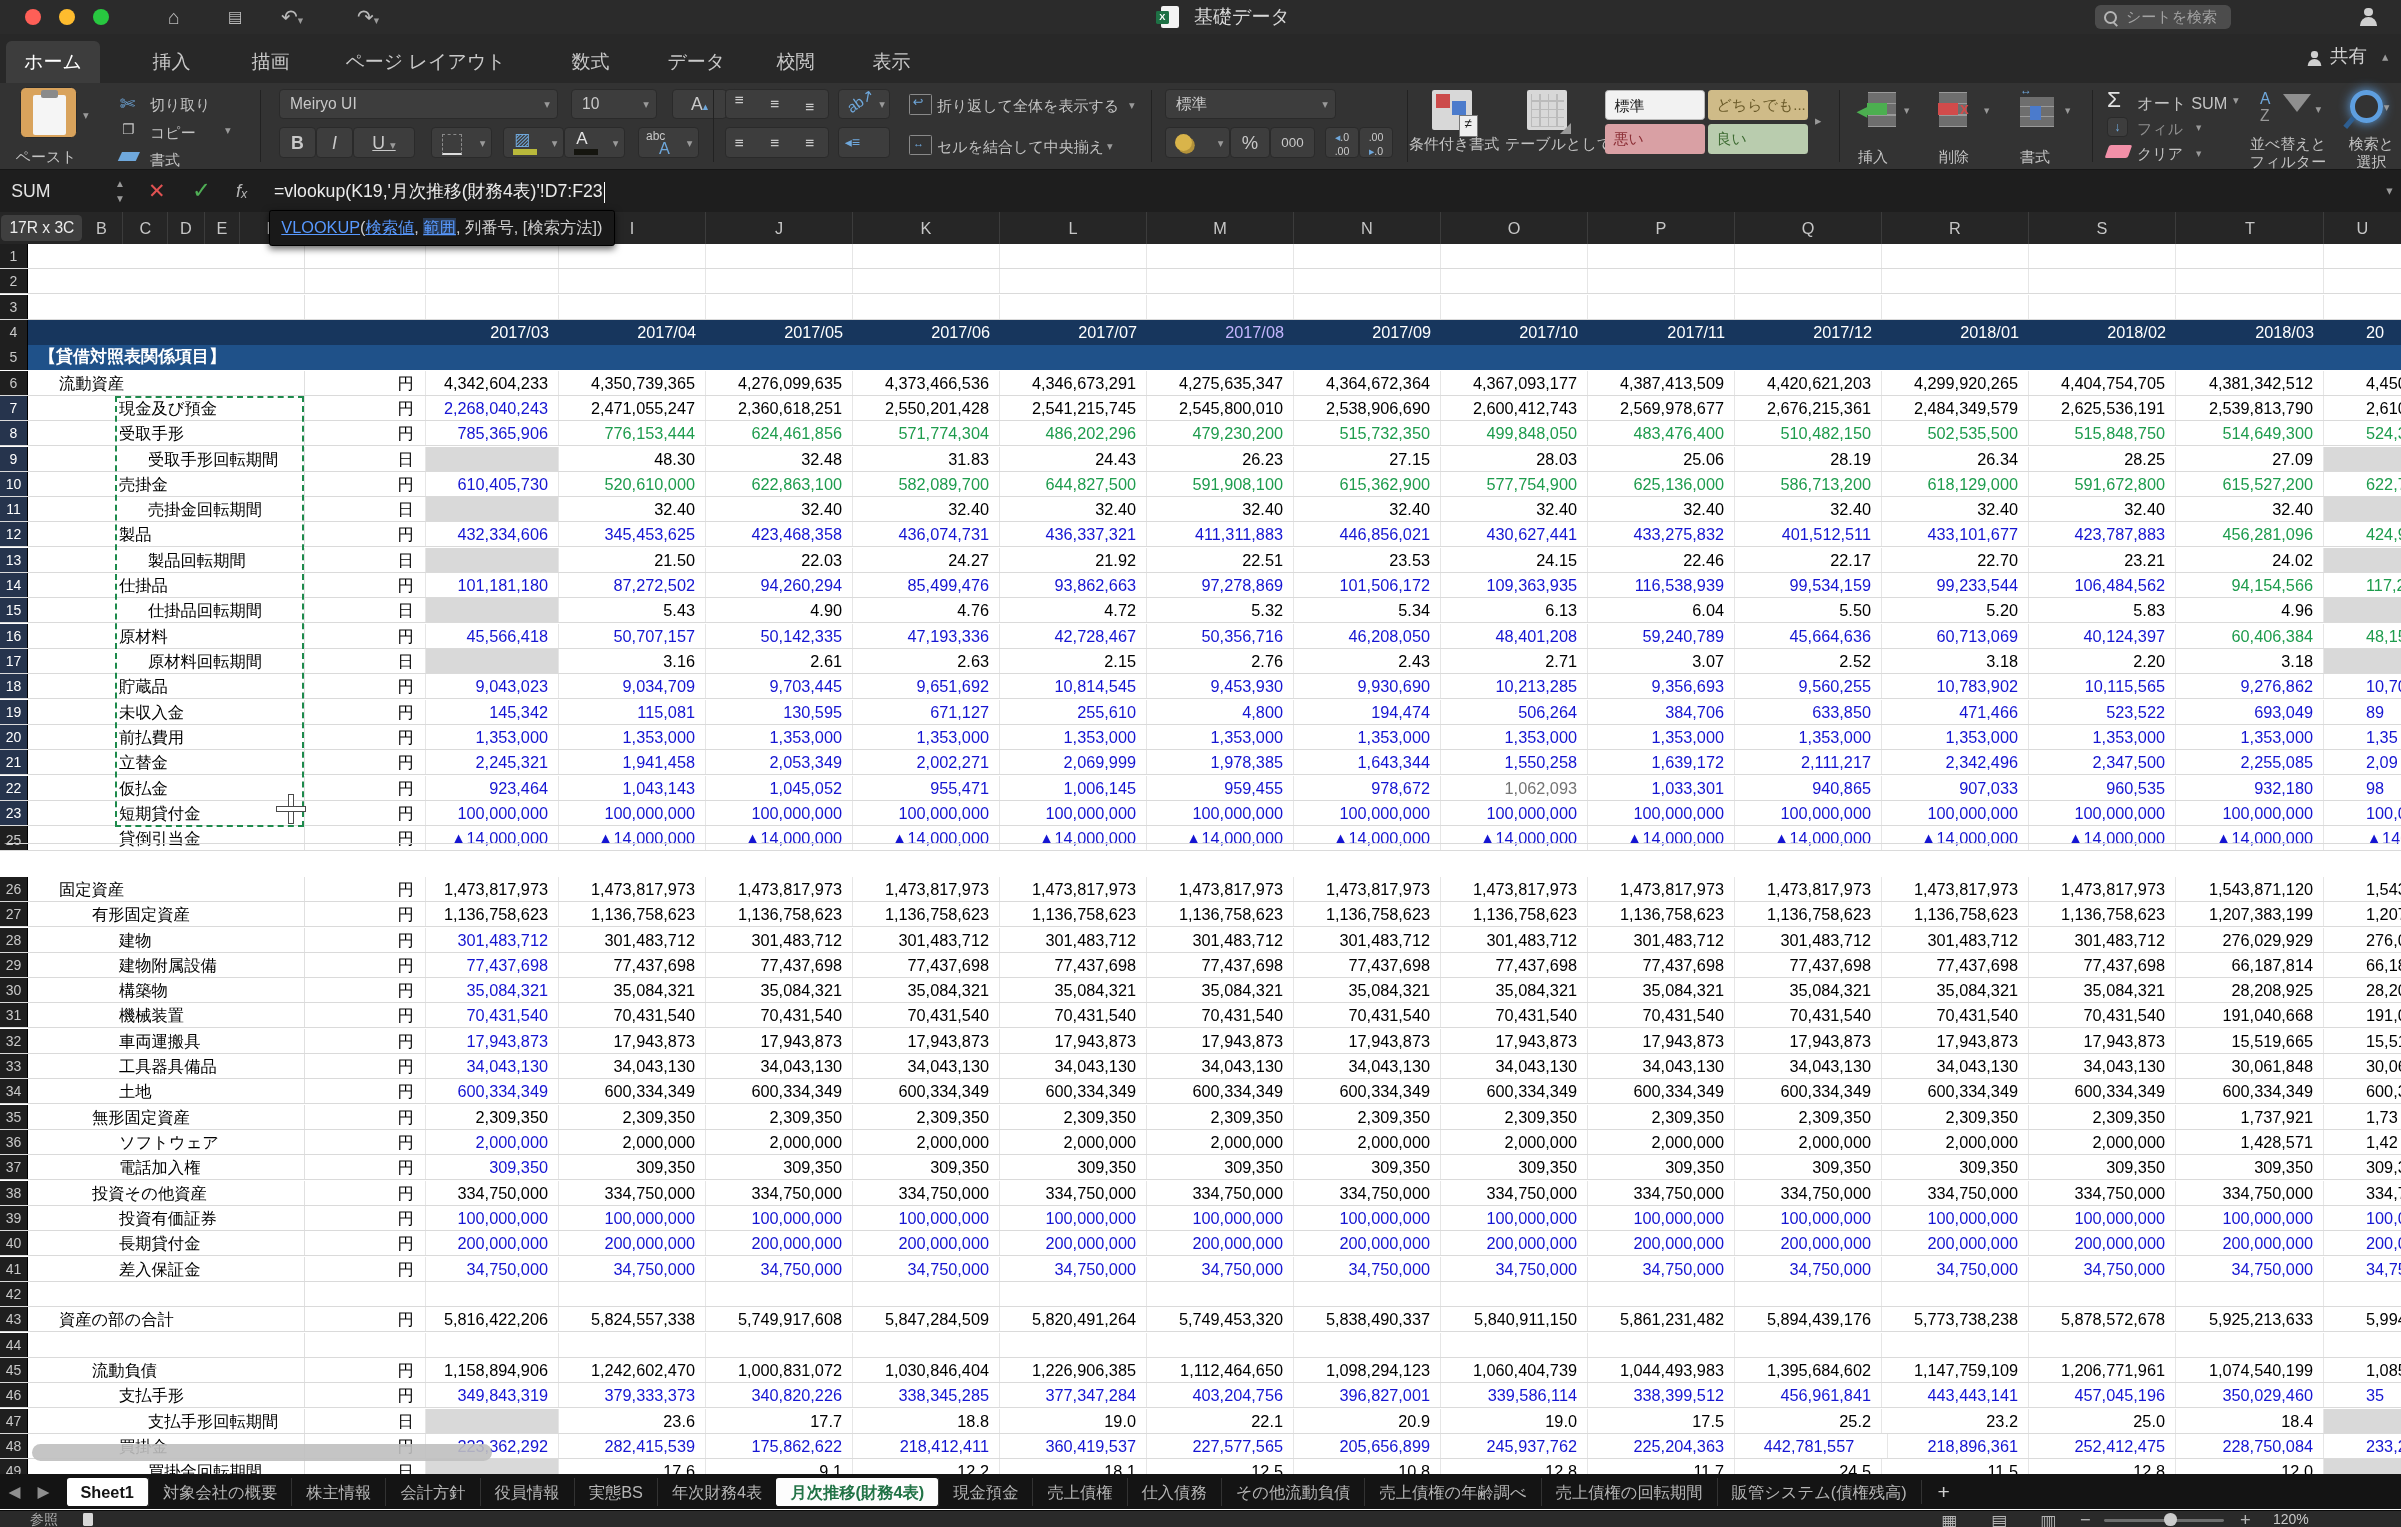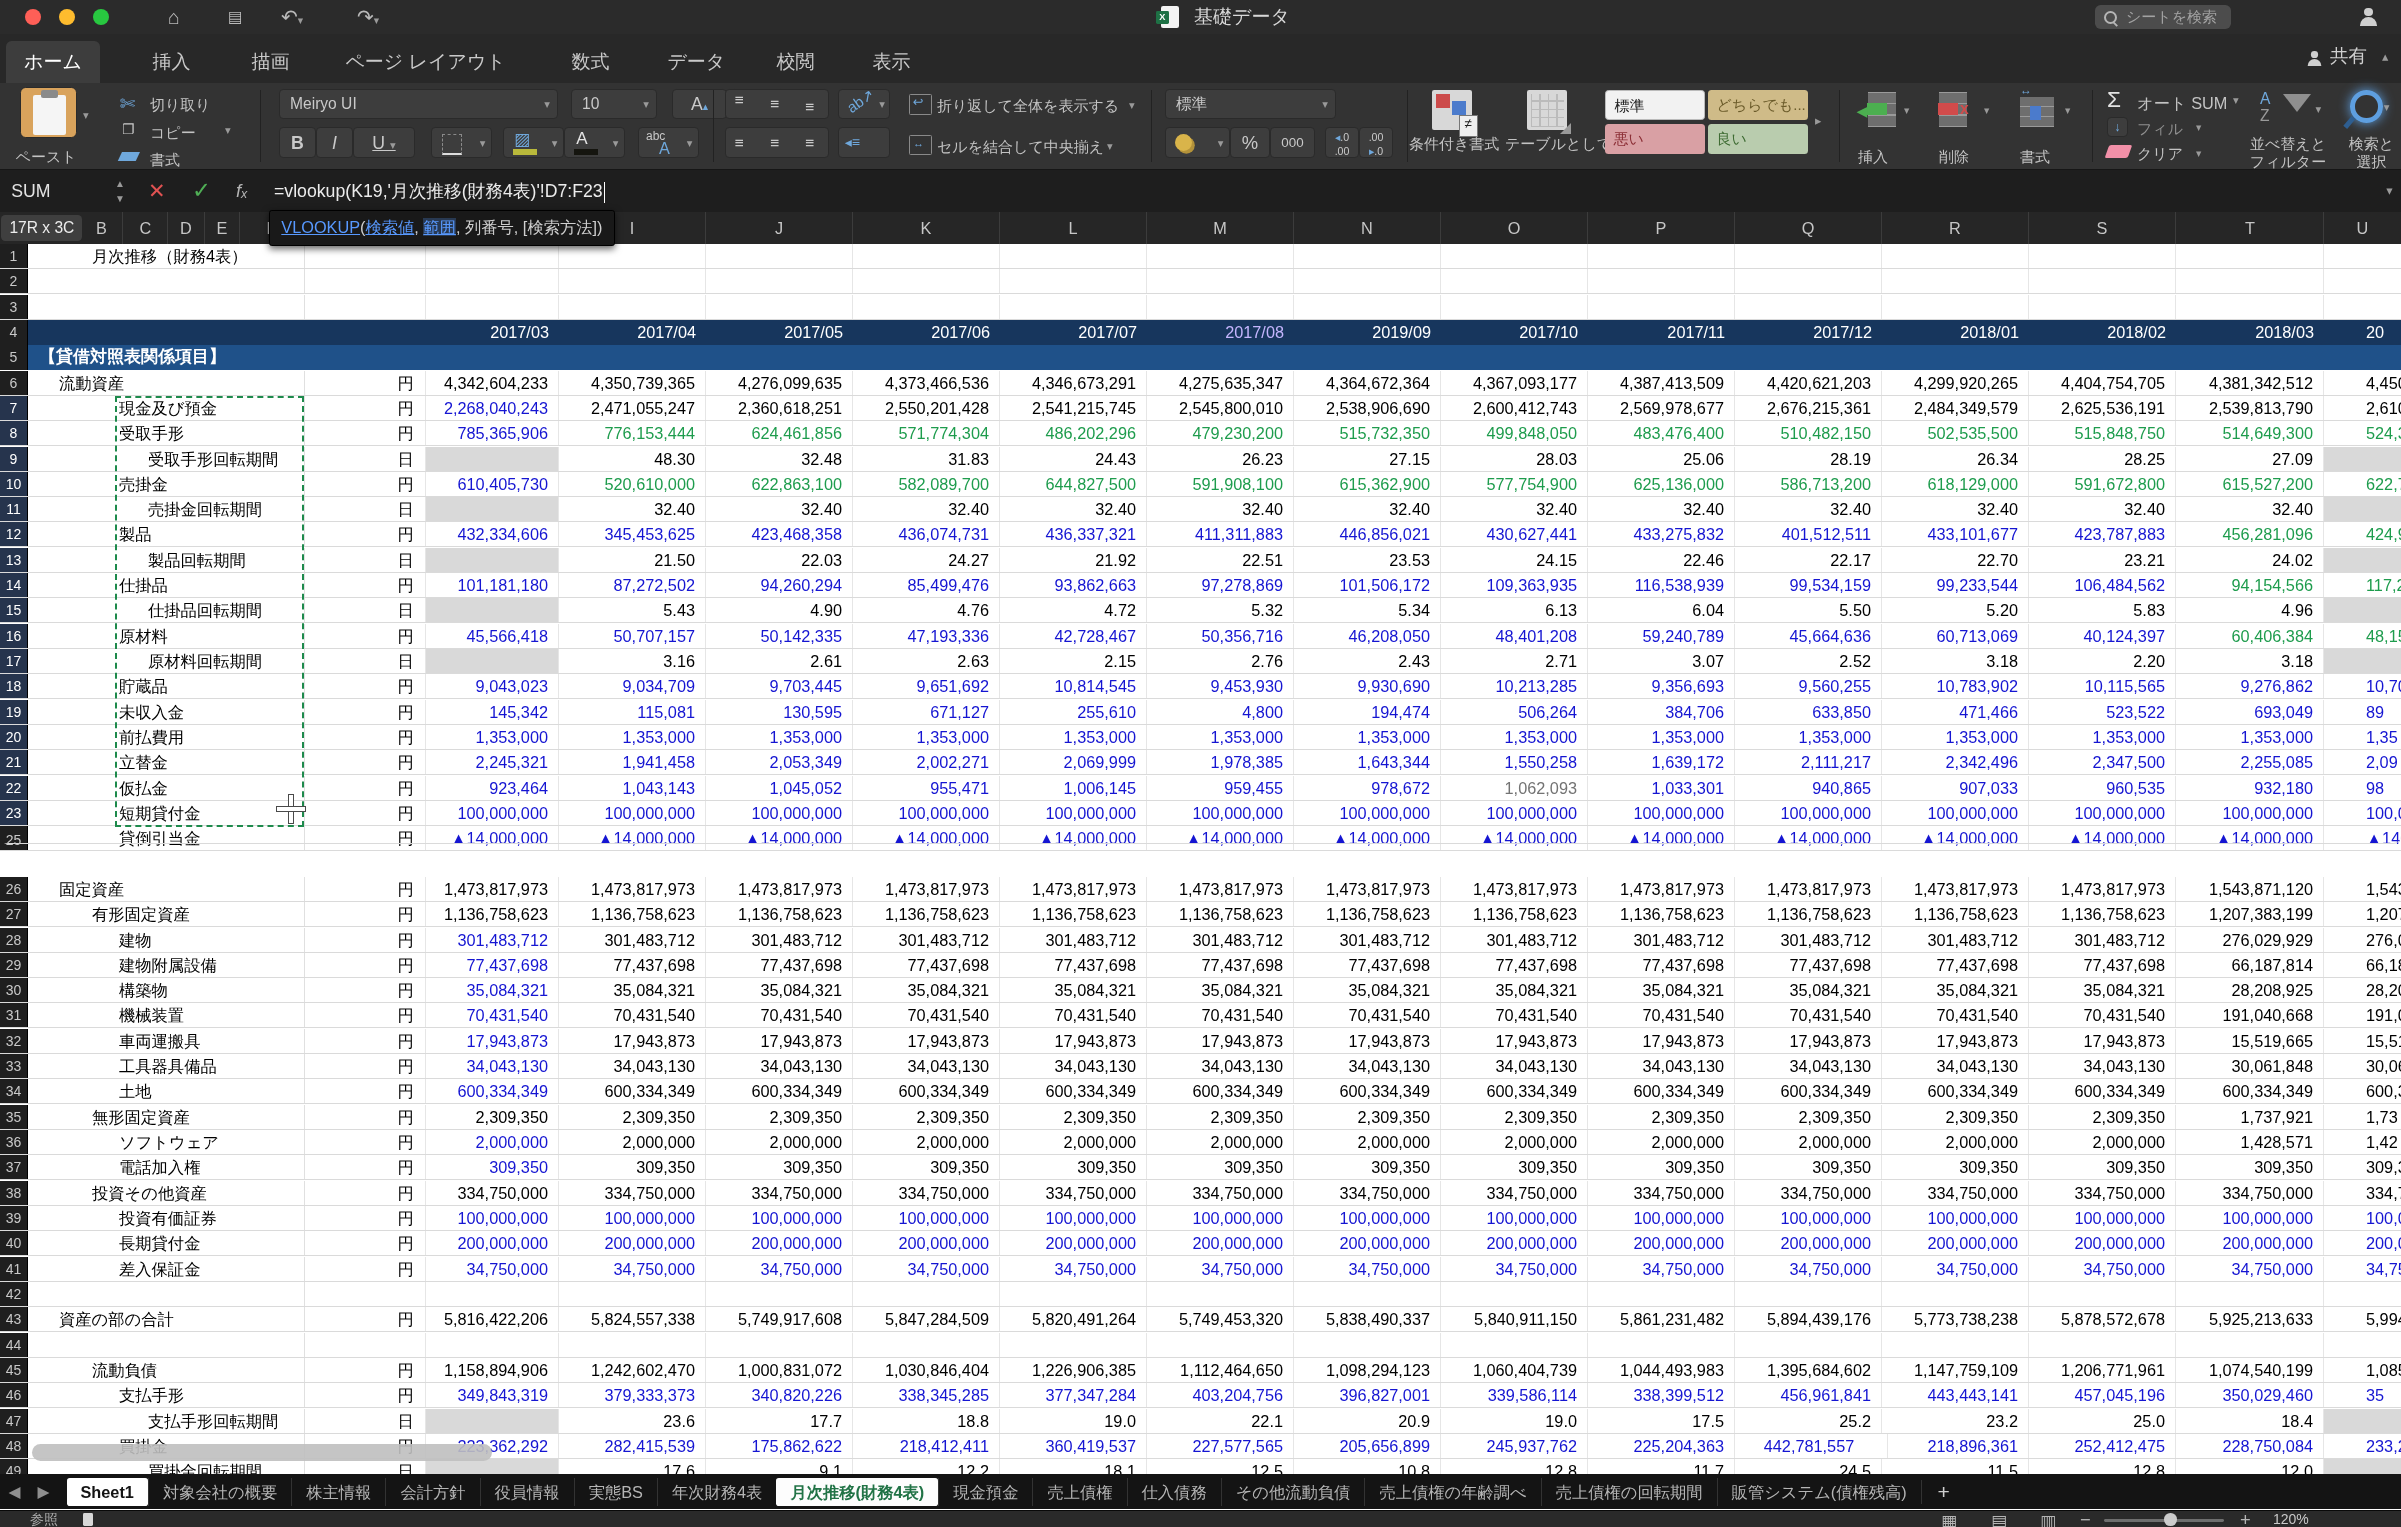--- a/index.html
+++ b/index.html
@@ -315,21 +315,20 @@
       <div class="colL" style="left: 1882px; width: 147px;">R</div>
       <div class="colL" style="left: 2029px; width: 147px;">S</div>
       <div class="colL" style="left: 2177px; width: 147px;">T</div>
       <div class="colL" style="left: 2324px; width: 78px;">U</div>
     </div>
 </div>
 
 <div id="grid" class="abs">
   <div id="rows">
       <div class="grow" style="top: 0px; height: 25px; line-height: 24.6px;">
-        <div class="lab" style="left: 92px; width: 636px; color: rgb(0, 0, 0);">月次推移（財務4表）</div>
         <div class="cell unit" style="left: 304px; width: 122px;"></div>
         <div class="cell" style="left: 426px; width: 133px;"></div>
         <div class="cell" style="left: 559px; width: 147px;"></div>
         <div class="cell" style="left: 706px; width: 147px;"></div>
         <div class="cell" style="left: 853px; width: 147px;"></div>
         <div class="cell" style="left: 1000px; width: 147px;"></div>
         <div class="cell" style="left: 1147px; width: 147px;"></div>
         <div class="cell" style="left: 1294px; width: 147px;"></div>
         <div class="cell" style="left: 1441px; width: 147px;"></div>
         <div class="cell" style="left: 1588px; width: 147px;"></div>
@@ -373,21 +372,21 @@
         <div class="cell" style="left: 2177px; width: 147px;"></div>
         <div class="gut" style="line-height: 24.6px;">3</div>
       </div>
       <div class="grow navy" style="top: 76px; height: 25px; line-height: 24.6px; background: rgb(23, 54, 93); border-bottom: none;">
         <div class="cell" style="left: 426px; width: 133px; color: rgb(255, 255, 255);">2017/03</div>
         <div class="cell" style="left: 559px; width: 147px; color: rgb(255, 255, 255);">2017/04</div>
         <div class="cell" style="left: 706px; width: 147px; color: rgb(255, 255, 255);">2017/05</div>
         <div class="cell" style="left: 853px; width: 147px; color: rgb(255, 255, 255);">2017/06</div>
         <div class="cell" style="left: 1000px; width: 147px; color: rgb(255, 255, 255);">2017/07</div>
         <div class="cell" style="left: 1147px; width: 147px; color: #c4b5fd;">2017/08</div>
-        <div class="cell" style="left: 1294px; width: 147px; color: rgb(255, 255, 255);">2019/09</div>
+        <div class="cell" style="left: 1294px; width: 147px; color: rgb(255, 255, 255);">2017/09</div>
         <div class="cell" style="left: 1441px; width: 147px; color: rgb(255, 255, 255);">2017/10</div>
         <div class="cell" style="left: 1588px; width: 147px; color: rgb(255, 255, 255);">2017/11</div>
         <div class="cell" style="left: 1735px; width: 147px; color: rgb(255, 255, 255);">2017/12</div>
         <div class="cell" style="left: 1882px; width: 147px; color: rgb(255, 255, 255);">2018/01</div>
         <div class="cell" style="left: 2029px; width: 147px; color: rgb(255, 255, 255);">2018/02</div>
         <div class="cell" style="left: 2177px; width: 147px; color: rgb(255, 255, 255);">2018/03</div>
         <div class="cell ucell" style="left: 2324px; width: 148px; color: rgb(255, 255, 255);">20</div>
         <div class="gut" style="line-height: 24.6px;">4</div>
       </div>
       <div class="grow" style="top: 101px; height: 25px; line-height: 24.6px; background: rgb(31, 81, 137); border-bottom: none;">

